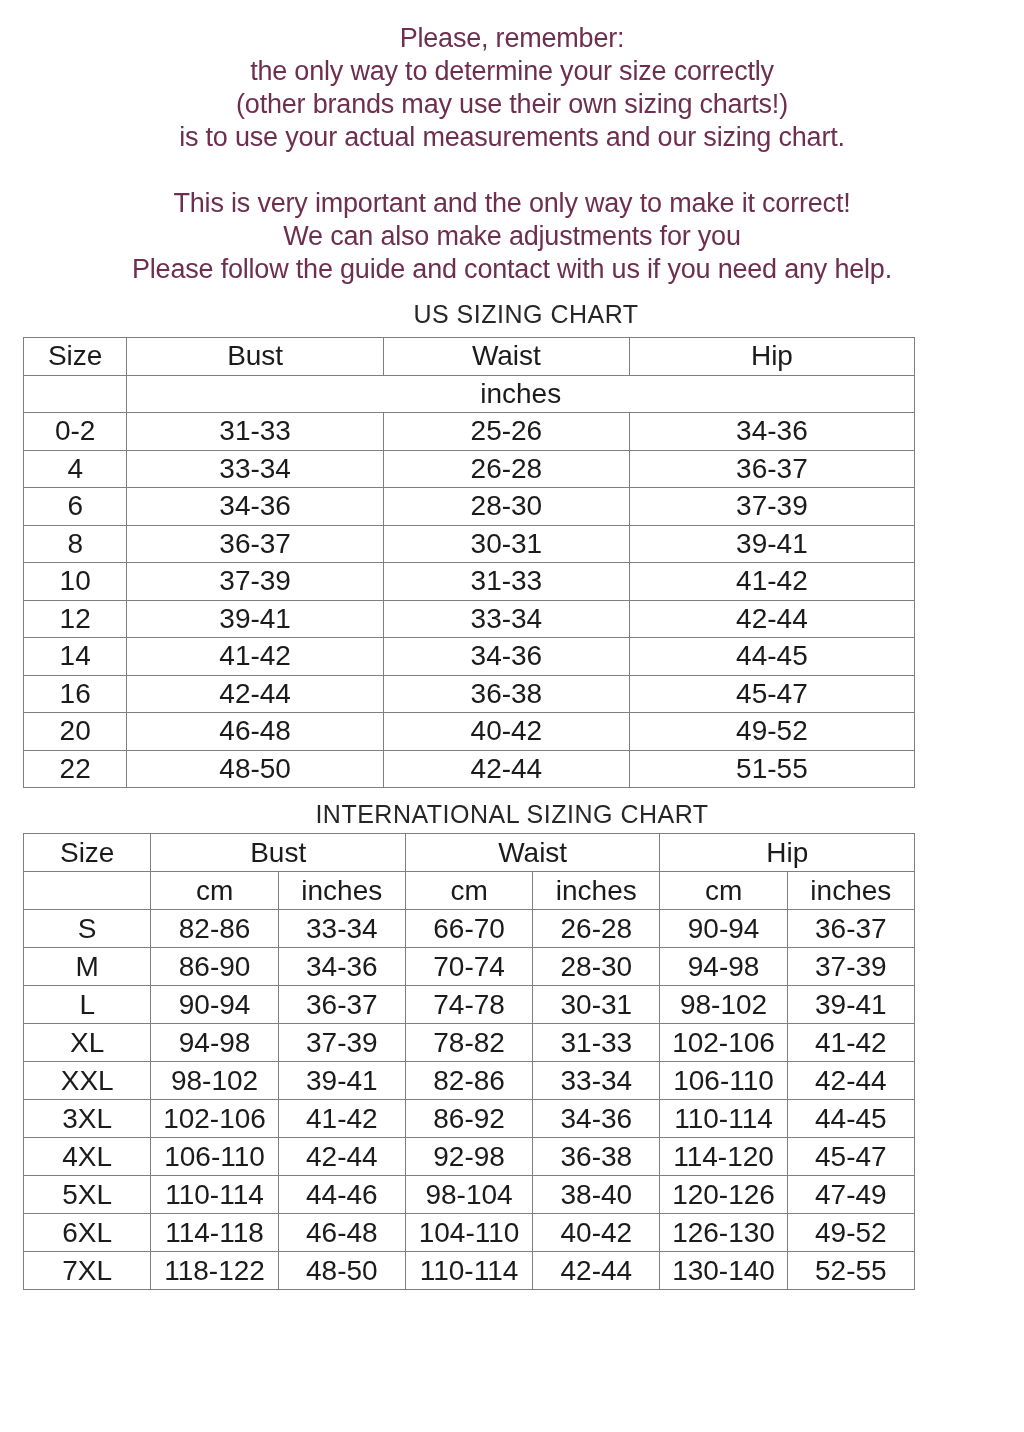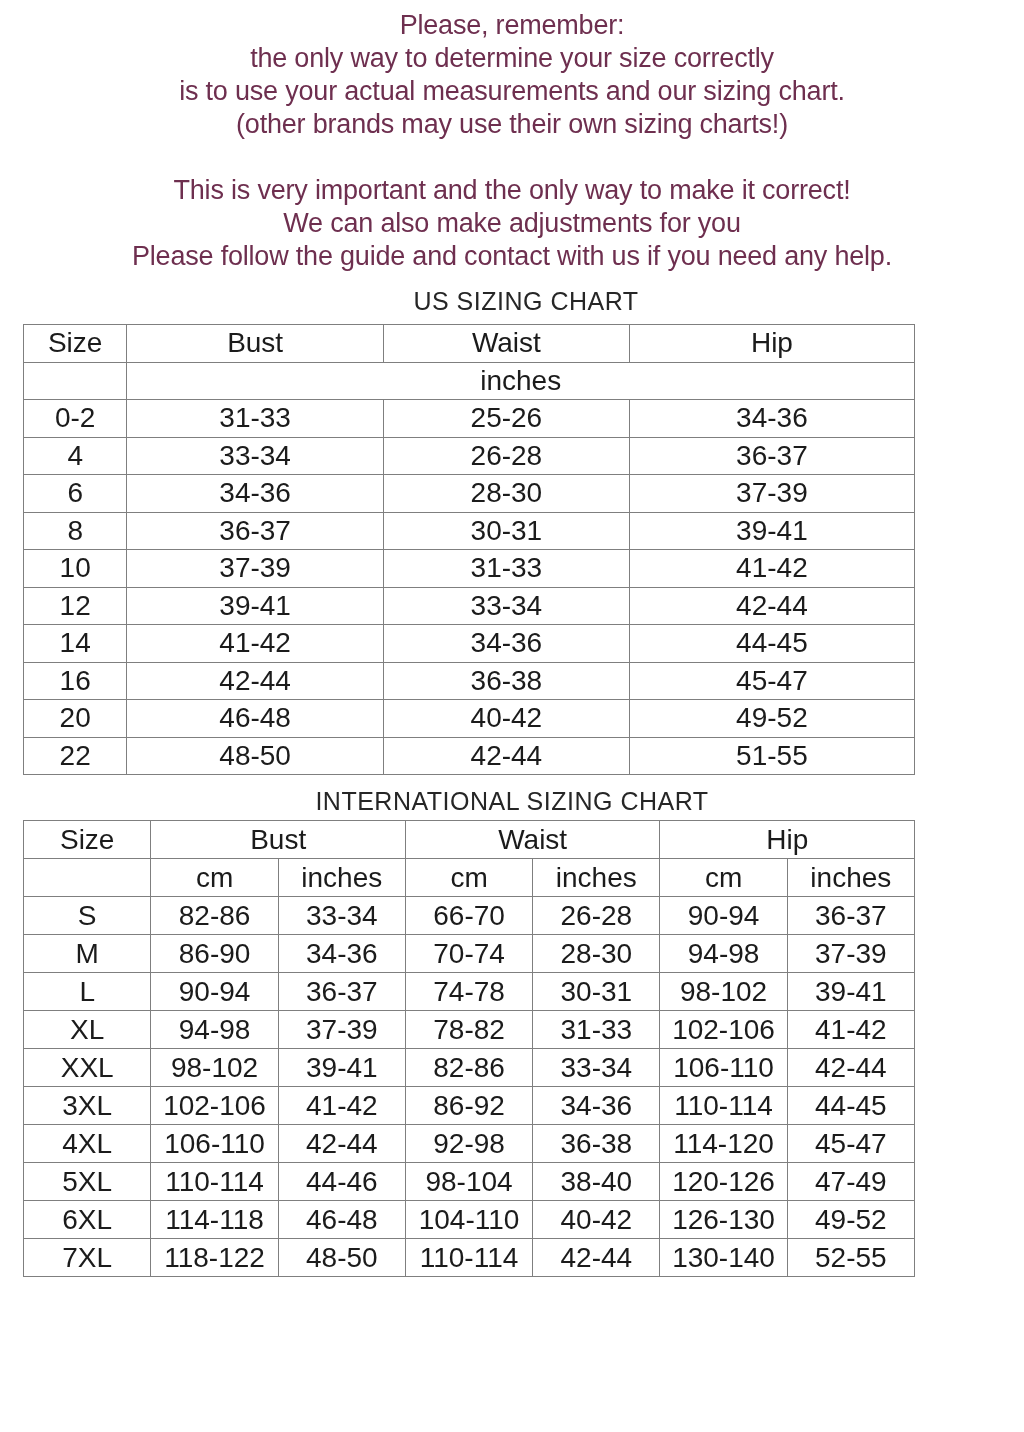--- a/index.html
+++ b/index.html
@@ -7,21 +7,21 @@
   .page {
     width: 1024px;
     height: 1432px;
     background: #ffffff;
     font-family: "Liberation Sans", sans-serif;
     overflow: hidden;
     position: relative;
   }
   
   .intro {
-    padding-top: 9px;
+    padding-top: 22px;
     text-align: center;
     color: #6e2f4f;
     font-size: 27px;
     font-weight: 300;
     letter-spacing: -0.2px;
   }
   .intro .line {
     min-height: 33px;
     line-height: 33px;
     white-space: nowrap;
@@ -68,22 +68,22 @@
   .intl-col      { width: 14.28%; }
 </style>
 </head>
 <body>
 
 <div class="page">
 
   <div class="intro" style="color: rgb(110, 47, 79);">
     <div class="line">Please, remember:</div>
     <div class="line">the only way to determine your size correctly</div>
+    <div class="line">(other brands may use their own sizing charts!)</div>
     <div class="line">is to use your actual measurements and our sizing chart.</div>
-    <div class="line">(other brands may use their own sizing charts!)</div>
     <div class="line"></div>
     <div class="line">This is very important and the only way to make it correct!</div>
     <div class="line">We can also make adjustments for you</div>
     <div class="line">Please follow the guide and contact with us if you need any help.</div>
   </div>
 
   <div class="chart-title title-us">US SIZING CHART</div>
 
   <table class="table-us">
     <colgroup>

